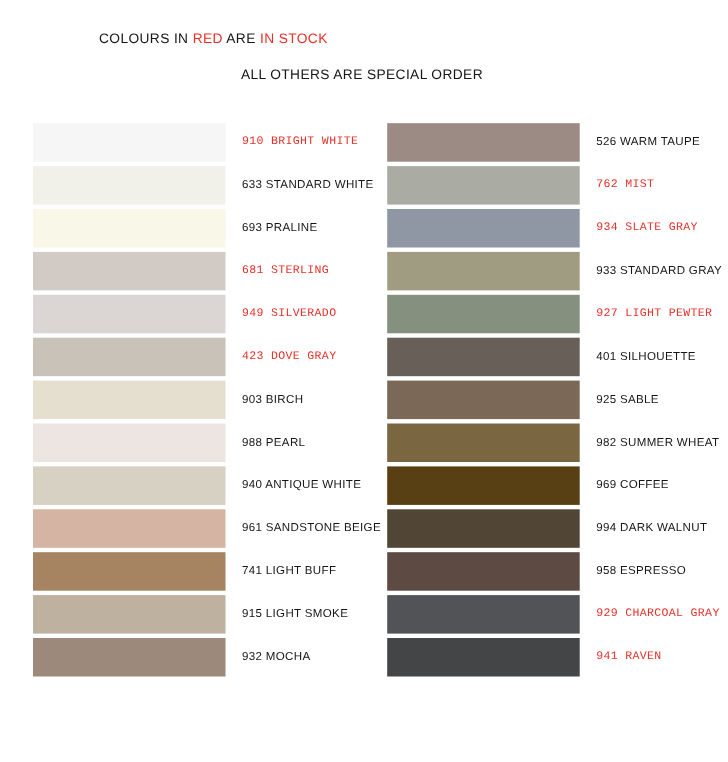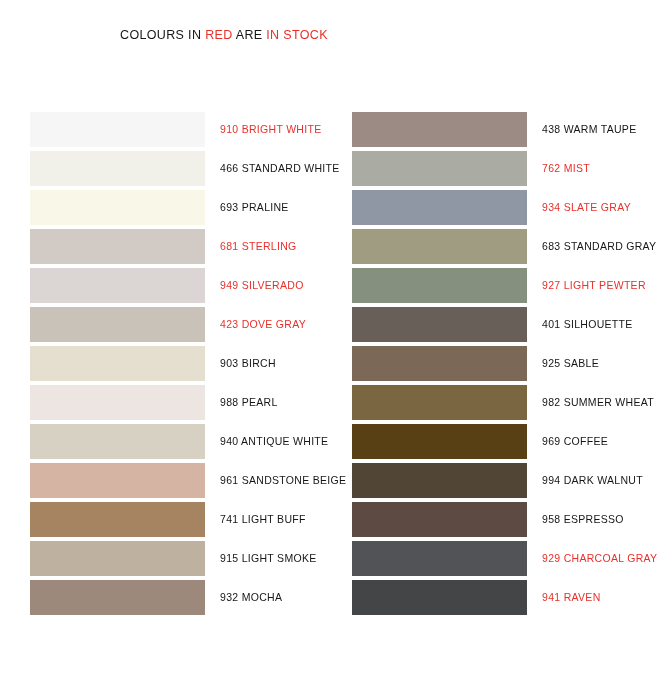--- a/index.html
+++ b/index.html
@@ -32,21 +32,21 @@
     width: 662px;
   }
   .legend-line {
     font-size: 12.5px;
     letter-spacing: 0.35px;
     font-weight: 400;
     color: #161616;
     white-space: nowrap;
   }
   .legend-line-1 {
-    padding-left: 120px;
+    padding-left: 90px;
     margin-bottom: 19px;
   }
   .legend-line-2 {
     padding-left: 219px;
   }
   .legend-red {
     color: #e8302a;
   }
 
   
@@ -80,40 +80,42 @@
     top: 0;
     height: 35px;
     line-height: 35px;
     font-size: 10.5px;
     letter-spacing: 0.3px;
     white-space: nowrap;
     color: #161616;
   }
   .swatch-label.in-stock {
     color: #e8302a;
+    font-family: Liberation Mono, monospace;
   }
 </style>
 </head>
 <body>
 
 <div id="page">
 
   <div class="legend">
     <div class="legend-line legend-line-1"><span>COLOURS IN </span><span class="legend-red">RED</span><span> ARE </span><span class="legend-red">IN STOCK</span></div>
+    <div class="legend-line legend-line-2">ALL OTHERS ARE SPECIAL ORDER</div>
   </div>
 
   <div class="grid">
     <div class="column column-left" id="col-left">
         <div class="row">
           <div class="swatch" style="background-color: rgb(247, 246, 247);"></div>
           <div class="swatch-label in-stock">910 BRIGHT WHITE</div>
         </div>
         <div class="row">
           <div class="swatch" style="background-color: rgb(241, 241, 234);"></div>
-          <div class="swatch-label">466 STANDARD WHITE</div>
+          <div class="swatch-label">633 STANDARD WHITE</div>
         </div>
         <div class="row">
           <div class="swatch" style="background-color: rgb(249, 247, 232);"></div>
           <div class="swatch-label">693 PRALINE</div>
         </div>
         <div class="row">
           <div class="swatch" style="background-color: rgb(210, 203, 197);"></div>
           <div class="swatch-label in-stock">681 STERLING</div>
         </div>
         <div class="row">
@@ -149,33 +151,33 @@
           <div class="swatch-label">915 LIGHT SMOKE</div>
         </div>
         <div class="row">
           <div class="swatch" style="background-color: rgb(157, 136, 124);"></div>
           <div class="swatch-label">932 MOCHA</div>
         </div>
       </div>
     <div class="column column-right" id="col-right">
         <div class="row">
           <div class="swatch" style="background-color: rgb(156, 139, 133);"></div>
-          <div class="swatch-label">438 WARM TAUPE</div>
+          <div class="swatch-label">526 WARM TAUPE</div>
         </div>
         <div class="row">
           <div class="swatch" style="background-color: rgb(170, 172, 164);"></div>
           <div class="swatch-label in-stock">762 MIST</div>
         </div>
         <div class="row">
           <div class="swatch" style="background-color: rgb(142, 151, 163);"></div>
           <div class="swatch-label in-stock">934 SLATE GRAY</div>
         </div>
         <div class="row">
           <div class="swatch" style="background-color: rgb(160, 156, 130);"></div>
-          <div class="swatch-label">683 STANDARD GRAY</div>
+          <div class="swatch-label">933 STANDARD GRAY</div>
         </div>
         <div class="row">
           <div class="swatch" style="background-color: rgb(134, 144, 127);"></div>
           <div class="swatch-label in-stock">927 LIGHT PEWTER</div>
         </div>
         <div class="row">
           <div class="swatch" style="background-color: rgb(103, 95, 88);"></div>
           <div class="swatch-label">401 SILHOUETTE</div>
         </div>
         <div class="row">

